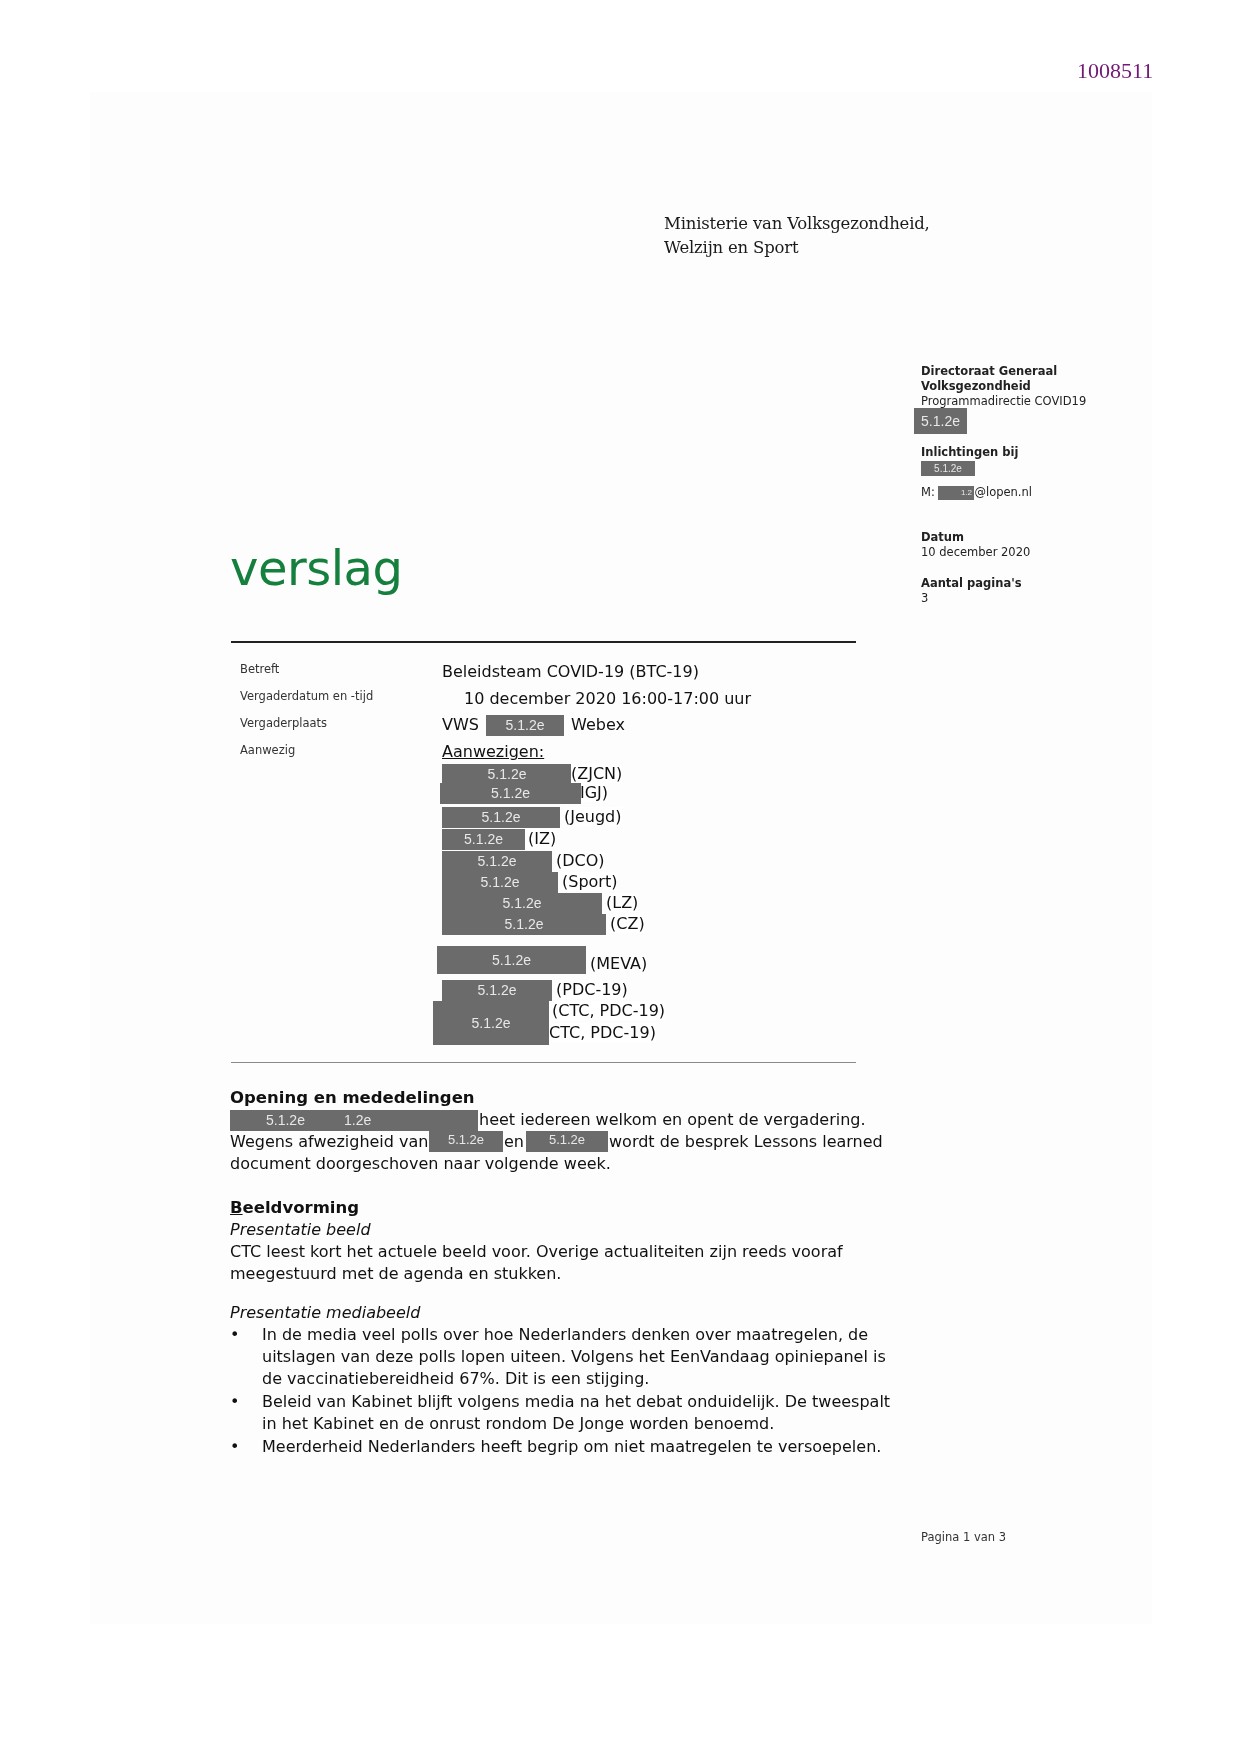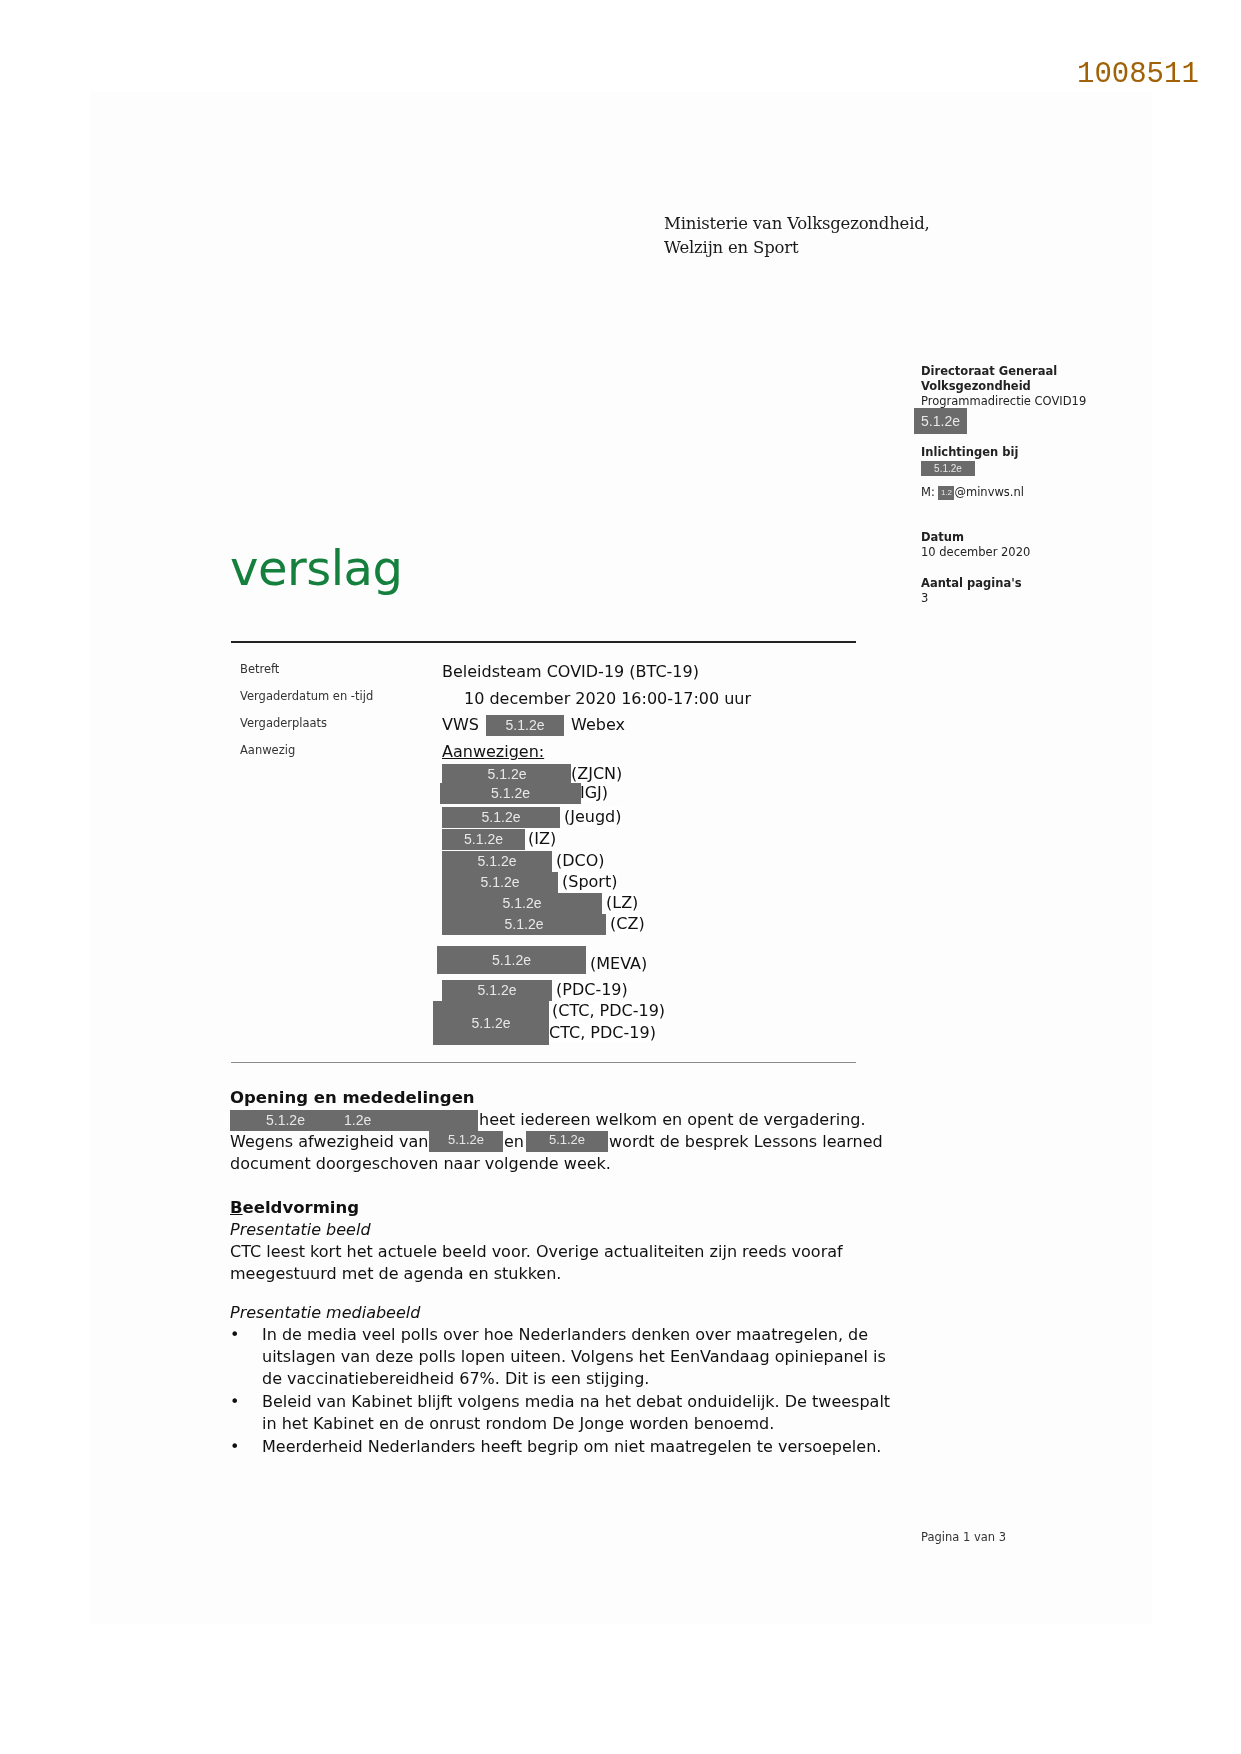--- a/index.html
+++ b/index.html
@@ -1,19 +1,19 @@
 <!DOCTYPE html>
 <html><head>
   <meta charset="utf-8">
   <style>
     html, body { margin: 0; padding: 0; background: #ffffff; }
     body { width: 1241px; height: 1754px; position: relative; overflow: hidden; font-family: "DejaVu Sans", sans-serif; color: #111; }
     .page { position: absolute; left: 90px; top: 92px; width: 1062px; height: 1532px; background: #fdfdfd; }
     .abs { position: absolute; white-space: nowrap; }
-    .docnum { left: 1077px; top: 58px; font-family: Liberation Mono, monospace; font-size: 29px; color: #a16207; }
+    .docnum { left: 1077px; top: 58px; font-family: Liberation Serif, serif; font-size: 22px; color: #701a75; }
     .ministry { left: 664px; top: 212px; font-family: "DejaVu Serif", serif; font-size: 16.5px; line-height: 24px; color: #1a1a1a; letter-spacing: -0.2px; }
     .side { font-size: 11.5px; line-height: 15px; color: #222; }
     .side b { font-weight: bold; }
     .redact { background: #6b6b6b; color: #e8e8e8; font-family: "Liberation Sans", sans-serif; display: inline-block; text-align: center; }
     .title { left: 230px; top: 540px; font-family: "DejaVu Sans", sans-serif; font-size: 48px; color: #15803d; letter-spacing: -0.5px; }
     .rule-thick { position: absolute; left: 231px; top: 641px; width: 625px; height: 2px; background: #222; }
     .rule-thin { position: absolute; left: 231px; top: 1062px; width: 625px; height: 1px; background: #8a8a8a; }
     .label { font-size: 11.5px; color: #333; }
     .val { font-size: 16px; color: #111; }
     .u { text-decoration: underline; }
@@ -43,21 +43,21 @@
   <div>Programmadirectie COVID19</div>
 </div>
 <div class="abs redact" style="left:914px; top:408px; width:53px; height:26px; line-height:26px; font-size:14px;">5.1.2e</div>
 
 <div class="abs side" style="left:921px; top:445px;">
   <b>Inlichtingen bij</b>
 </div>
 <div class="abs redact" style="left:921px; top:461px; width:54px; height:15px; line-height:15px; font-size:10px;">5.1.2e</div>
 <div class="abs side" style="left:921px; top:485px;">
   <span>M:</span>
-  <span class="redact" style="width:16px; height:14px; line-height:14px; font-size:8px; vertical-align:middle;">1.2</span><span>@minvws.nl</span>
+  <span class="redact" style="width:16px; height:14px; line-height:14px; font-size:8px; vertical-align:middle;padding-left:20px;">1.2</span><span>@lopen.nl</span>
 </div>
 
 <div class="abs side" style="left:921px; top:530px;">
   <div><b>Datum</b></div>
   <div>10 december 2020</div>
 </div>
 <div class="abs side" style="left:921px; top:576px;">
   <div><b>Aantal pagina's</b></div>
   <div>3</div>
 </div>

